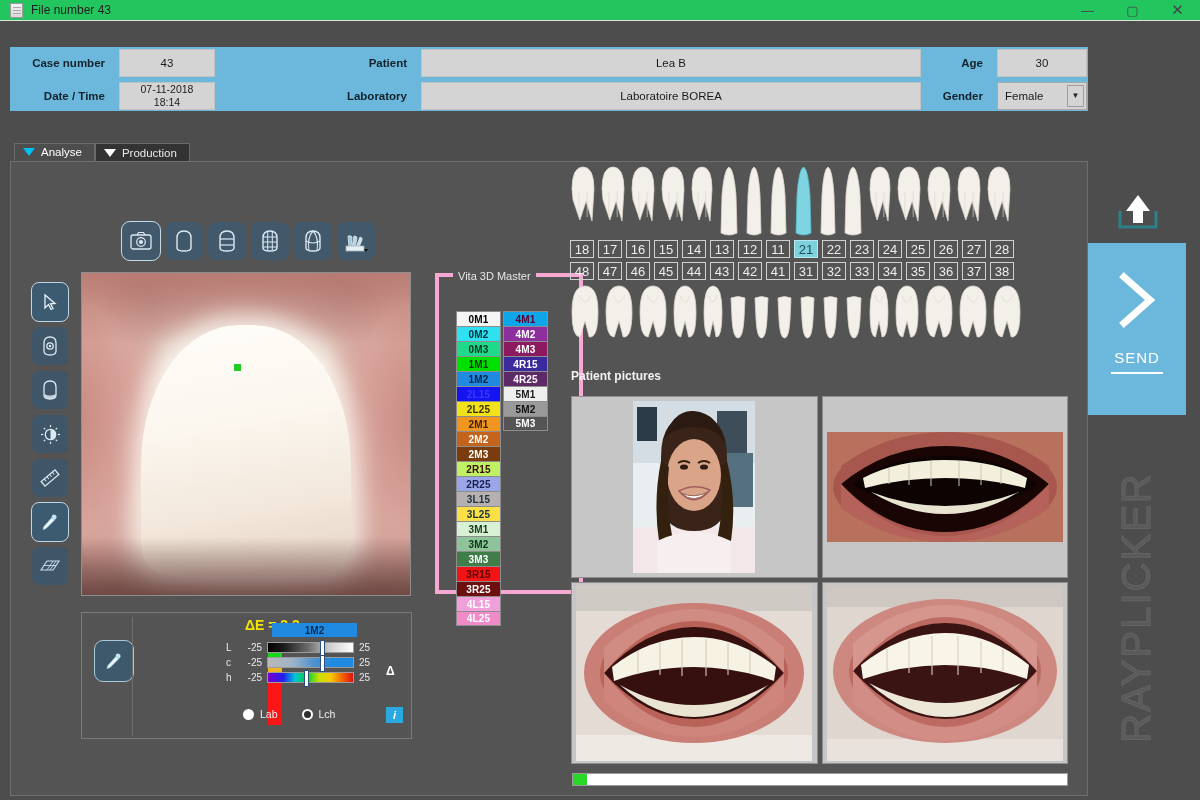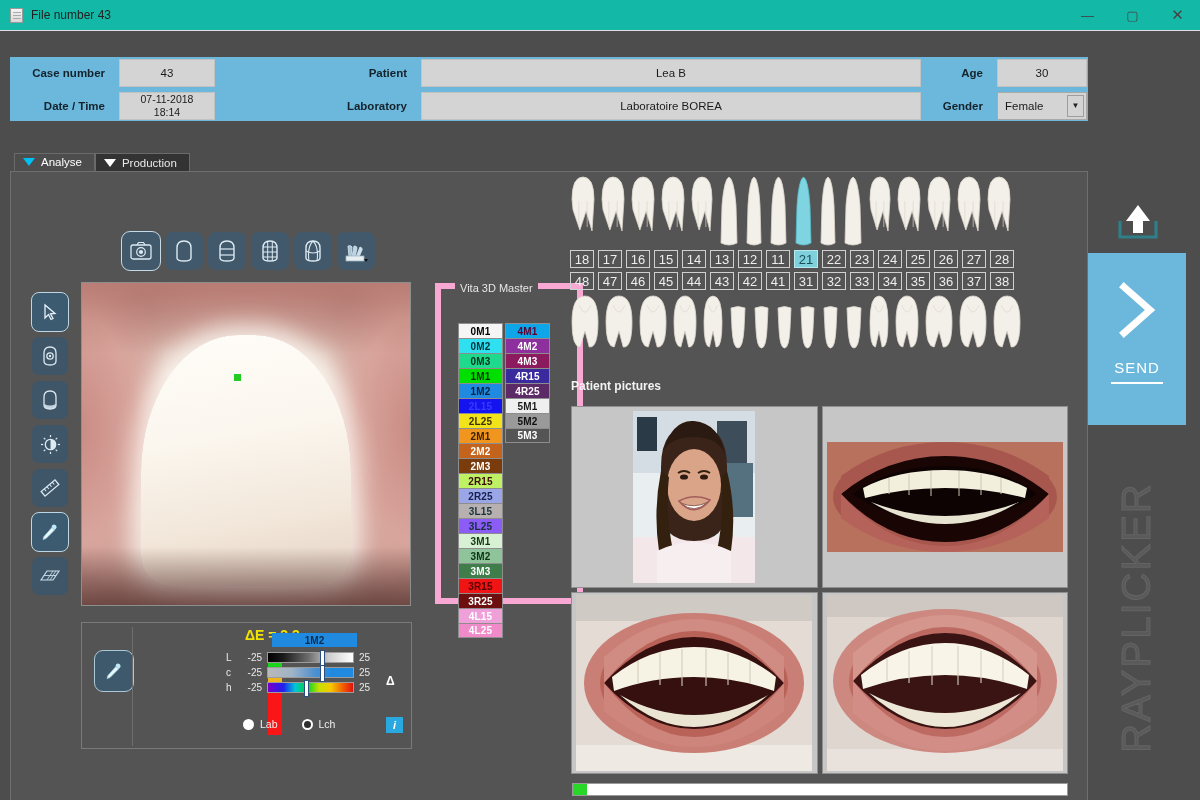--- a/index.html
+++ b/index.html
@@ -6,21 +6,21 @@
   body {
     width: 1200px; height: 800px;
     font-family: "Liberation Sans", sans-serif;
     background: #4d4d4d;
     overflow: hidden;
     position: relative;
   }
 
   
   .titlebar {
-    height: 31px; background: #14b8a6; display: flex; align-items: center;
+    height: 21px; background: #22c55e; display: flex; align-items: center;
     border-bottom: 1px solid #e0e0e0;
   }
   .tb-icon {
     width: 13px; height: 15px; margin-left: 10px; margin-right: 8px;
     background: linear-gradient(#f4f4f4,#d8d8d8); border: 1px solid #9a9a9a;
     position: relative;
   }
   .tb-icon::after{content:"";position:absolute;left:2px;top:3px;width:8px;height:1px;
     box-shadow:0 0 0 0 #999,0 3px 0 #aaa,0 6px 0 #aaa;background:#aaa;}
   .tb-title { font-size: 12px; color: #222; }
@@ -89,21 +89,21 @@
     background:linear-gradient(170deg,#fffdf9 0%,#fbf6ee 40%,#f2e7da 72%,#e4d2c4 100%);
     box-shadow:0 0 22px 10px rgba(255,253,247,.65);}
   .photo .shadow-b{position:absolute;left:0;bottom:0;width:100%;height:18%;
     background:linear-gradient(#00000000,#5d3a36cc);}
   .photo .shadow-t{position:absolute;left:0;top:0;width:100%;height:22%;
     background:linear-gradient(#b87a72dd,#b87a7200);}
   .mpoint{position:absolute;left:152px;top:91px;width:7px;height:7px;background:#22cc22;}
 
   
   .vita { position:absolute; left:435px; top:252px; width:148px; height:321px;
-    border:6px solid #f9a8d4; }
+    border:4px solid #f9a8d4; }
   .vita-title { position:absolute; left:14px; top:-7px; background:#545454;
     padding:0 5px; font-size:11px; color:#e6e6e6; }
   .shade-wrap { position:absolute; left:17px; top:34px; display:flex; gap:2px; }
   .shade-col { display:flex; flex-direction:column; }
   .sw { width:45px; height:15px; font-size:10px; font-weight:bold;
     display:flex; align-items:center; justify-content:center;
     border:1px solid #8d8d8d; border-bottom:none; letter-spacing:.2px; }
   .shade-col .sw:last-child { border-bottom:1px solid #8d8d8d; }
 
   
@@ -358,21 +358,21 @@
           <div class="sw" style="background: rgb(0, 224, 0); color: rgb(0, 51, 0);">1M1</div>
           <div class="sw" style="background: rgb(31, 138, 224); color: rgb(4, 36, 61);">1M2</div>
           <div class="sw" style="background: rgb(20, 20, 240); color: rgb(58, 58, 255);">2L15</div>
           <div class="sw" style="background: rgb(242, 226, 26); color: rgb(58, 50, 0);">2L25</div>
           <div class="sw" style="background: rgb(240, 150, 30); color: rgb(61, 34, 0);">2M1</div>
           <div class="sw" style="background: rgb(196, 99, 28); color: rgb(255, 255, 255);">2M2</div>
           <div class="sw" style="background: rgb(122, 60, 12); color: rgb(255, 255, 255);">2M3</div>
           <div class="sw" style="background: #bef264; color: rgb(61, 12, 8);">2R15</div>
           <div class="sw" style="background: rgb(154, 166, 232); color: rgb(22, 32, 79);">2R25</div>
           <div class="sw" style="background: rgb(183, 176, 176); color: rgb(24, 51, 58);">3L15</div>
-          <div class="sw" style="background: #8b5cf6; color: rgb(20, 48, 58);">3L25</div>
+          <div class="sw" style="background: #fde047; color: rgb(20, 48, 58);">3L25</div>
           <div class="sw" style="background: rgb(216, 240, 212); color: rgb(14, 58, 18);">3M1</div>
           <div class="sw" style="background: rgb(143, 196, 154); color: rgb(12, 51, 20);">3M2</div>
           <div class="sw" style="background: rgb(63, 125, 74); color: rgb(255, 255, 255);">3M3</div>
           <div class="sw" style="background: rgb(240, 20, 20); color: rgb(92, 0, 0);">3R15</div>
           <div class="sw" style="background: rgb(110, 15, 15); color: rgb(255, 255, 255);">3R25</div>
           <div class="sw" style="background: rgb(240, 160, 216); color: rgb(255, 255, 255);">4L15</div>
           <div class="sw" style="background: rgb(240, 138, 200); color: rgb(255, 255, 255);">4L25</div>
         </div>
       <div class="shade-col" id="vita-col-2">
           <div class="sw" style="background: #0ea5e9; color: rgb(92, 0, 48);">4M1</div>

